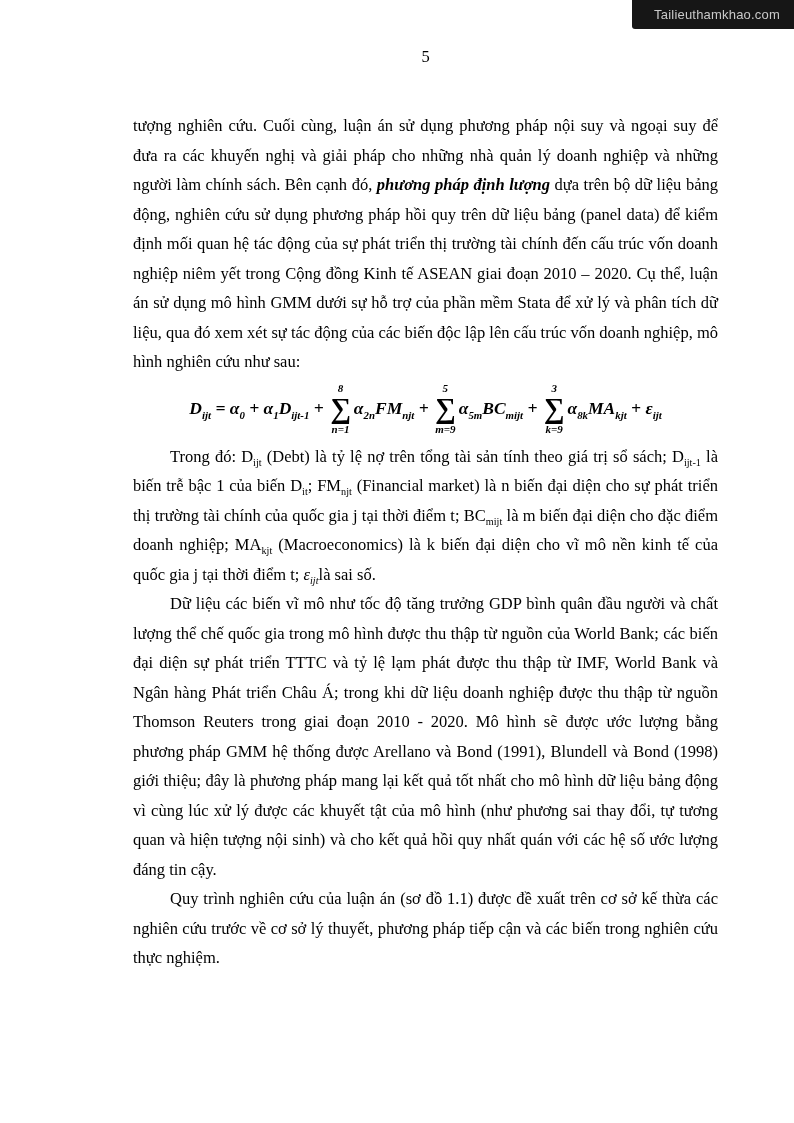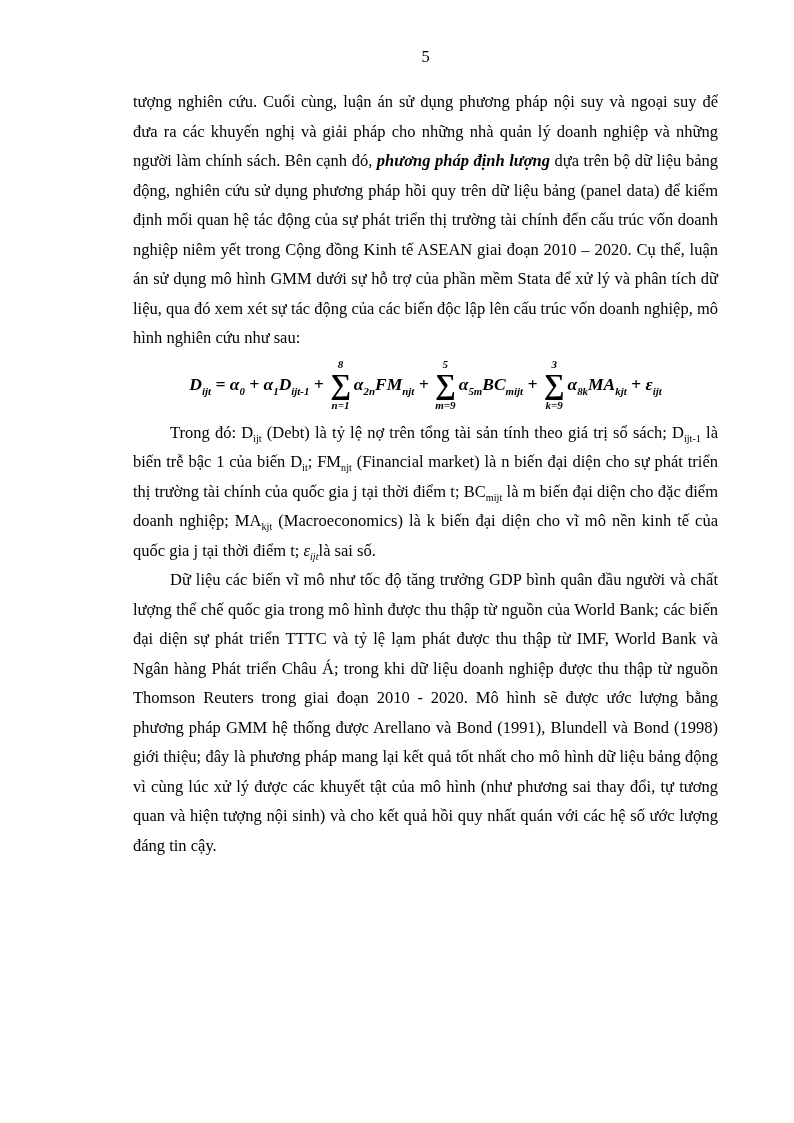--- a/index.html
+++ b/index.html
@@ -30,21 +30,21 @@
     letter-spacing: 0.2px;
     border-bottom-left-radius: 3px;
   }
   .page-number {
     margin: 0 76px 0 133px;
     padding-top: 47px;
     text-align: center;
     font-size: 16.5px;
   }
   .content {
-    margin: 20px 76px 0 133px;
+    margin: 44px 76px 0 133px;
     font-size: 16.5px;
     line-height: 29.5px;
     text-align: justify;
   }
   .content p {
     margin: 0;
   }
   .content p.indent {
     text-indent: 37px;
   }
@@ -84,20 +84,21 @@
     line-height: 1;
     font-weight: bold;
     font-style: normal;
   }
 </style>
 </head>
 <body>
 
 <div class="page">
 
+  <div class="watermark">Tailieuthamkhao.com</div>
 
   <div class="page-number">5</div>
 
   <div class="content">
 
     <p><span>tượng nghiên cứu. Cuối cùng, luận án sử dụng phương pháp nội suy và ngoại suy để đưa ra các khuyến nghị và giải pháp cho những nhà quản lý doanh nghiệp và những người làm chính sách. Bên cạnh đó, </span><span class="seg-bold-italic">phương pháp định lượng</span><span> dựa trên bộ dữ liệu bảng động, nghiên cứu sử dụng phương pháp hồi quy trên dữ liệu bảng (panel data) để kiểm định mối quan hệ tác động của sự phát triển thị trường tài chính đến cấu trúc vốn doanh nghiệp niêm yết trong Cộng đồng Kinh tế ASEAN giai đoạn 2010 – 2020. Cụ thể, luận án sử dụng mô hình GMM dưới sự hỗ trợ của phần mềm Stata để xử lý và phân tích dữ liệu, qua đó xem xét sự tác động của các biến độc lập lên cấu trúc vốn doanh nghiệp, mô hình nghiên cứu như sau:</span></p>
 
     <div class="formula">
         <span class="expr"><span>D</span><sub>ijt</sub><span> = </span><span>α</span><sub>0</sub><span> + </span><span>α</span><sub>1</sub><span>D</span><sub>ijt-1</sub><span> + </span></span>
         <span class="sum">
@@ -120,15 +121,16 @@
           <span class="limit">k=9</span>
         </span>
         <span class="expr"><span>α</span><sub>8k</sub><span>MA</span><sub>kjt</sub></span>
         <span class="expr"><span> + </span><span>ε</span><sub>ijt</sub></span>
       </div>
 
     <p class="indent"><span>Trong đó: D</span><sub>ijt</sub><span> (Debt) là tỷ lệ nợ trên tổng tài sản tính theo giá trị sổ sách; D</span><sub>ijt-1</sub><span> là biến trễ bậc 1 của biến D</span><sub>it</sub><span>; FM</span><sub>njt</sub><span> (Financial market) là n biến đại diện cho sự phát triển thị trường tài chính của quốc gia j tại thời điểm t; BC</span><sub>mijt</sub><span> là m biến đại diện cho đặc điểm doanh nghiệp; MA</span><sub>kjt</sub><span> (Macroeconomics) là k biến đại diện cho vĩ mô nền kinh tế của quốc gia j tại thời điểm t; </span><span class="seg-italic">ε</span><sub class="seg-italic">ijt</sub><span>là sai số.</span></p>
 
     <p class="indent"><span>Dữ liệu các biến vĩ mô như tốc độ tăng trưởng GDP bình quân đầu người và chất lượng thể chế quốc gia trong mô hình được thu thập từ nguồn của World Bank; các biến đại diện sự phát triển TTTC và tỷ lệ lạm phát được thu thập từ IMF, World Bank và Ngân hàng Phát triển Châu Á; trong khi dữ liệu doanh nghiệp được thu thập từ nguồn Thomson Reuters trong giai đoạn 2010 - 2020. Mô hình sẽ được ước lượng bằng phương pháp GMM hệ thống được Arellano và Bond (1991), Blundell và Bond (1998) giới thiệu; đây là phương pháp mang lại kết quả tốt nhất cho mô hình dữ liệu bảng động vì cùng lúc xử lý được các khuyết tật của mô hình (như phương sai thay đổi, tự tương quan và hiện tượng nội sinh) và cho kết quả hồi quy nhất quán với các hệ số ước lượng đáng tin cậy.</span></p>
 
+    <p class="indent"><span>Quy trình nghiên cứu của luận án (sơ đồ 1.1) được đề xuất trên cơ sở kế thừa các nghiên cứu trước về cơ sở lý thuyết, phương pháp tiếp cận và các biến trong nghiên cứu thực nghiệm.</span></p>
 
   </div>
 </div>
 
 </body></html>

